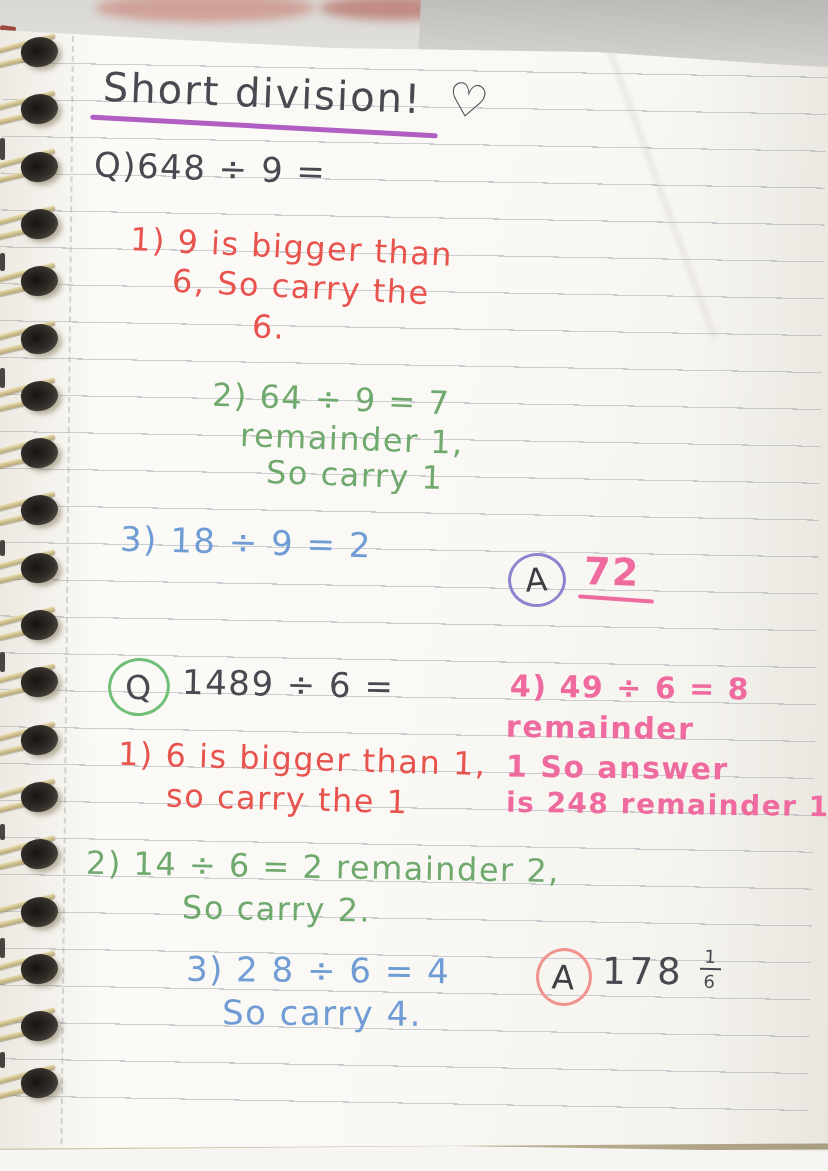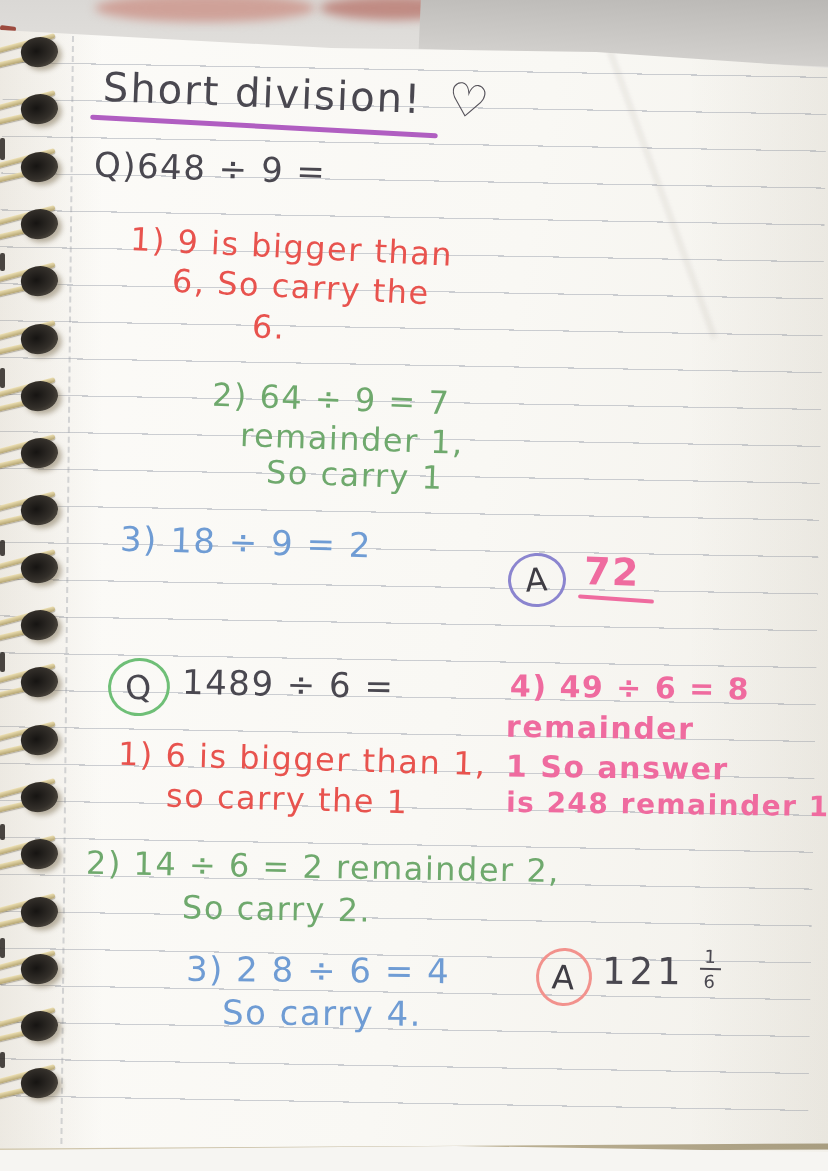--- a/index.html
+++ b/index.html
@@ -158,21 +158,21 @@
 
   <div class="hw green g2-l1">2) 14 ÷ 6 = 2 remainder 2,</div>
   <div class="hw green g2-l2">So carry 2.</div>
 
   <div class="hw blue b2-l1">3) 2 8 ÷ 6 = 4</div>
   <div class="hw blue b2-l2">So carry 4.</div>
 
   <div class="ans-circle a2-circle">
     <span class="hw a2-letter" style="position:static">A</span>
   </div>
-  <div class="hw pencil a2-whole">121</div>
+  <div class="hw pencil a2-whole">178</div>
   <div class="hw a2-frac">
     <span class="num">1</span>
     <span class="den">6</span>
   </div>
 
   <div class="bottom-edge"></div>
   <div class="below-page"></div>
 </div>
 
 <div id="spiral-column">

